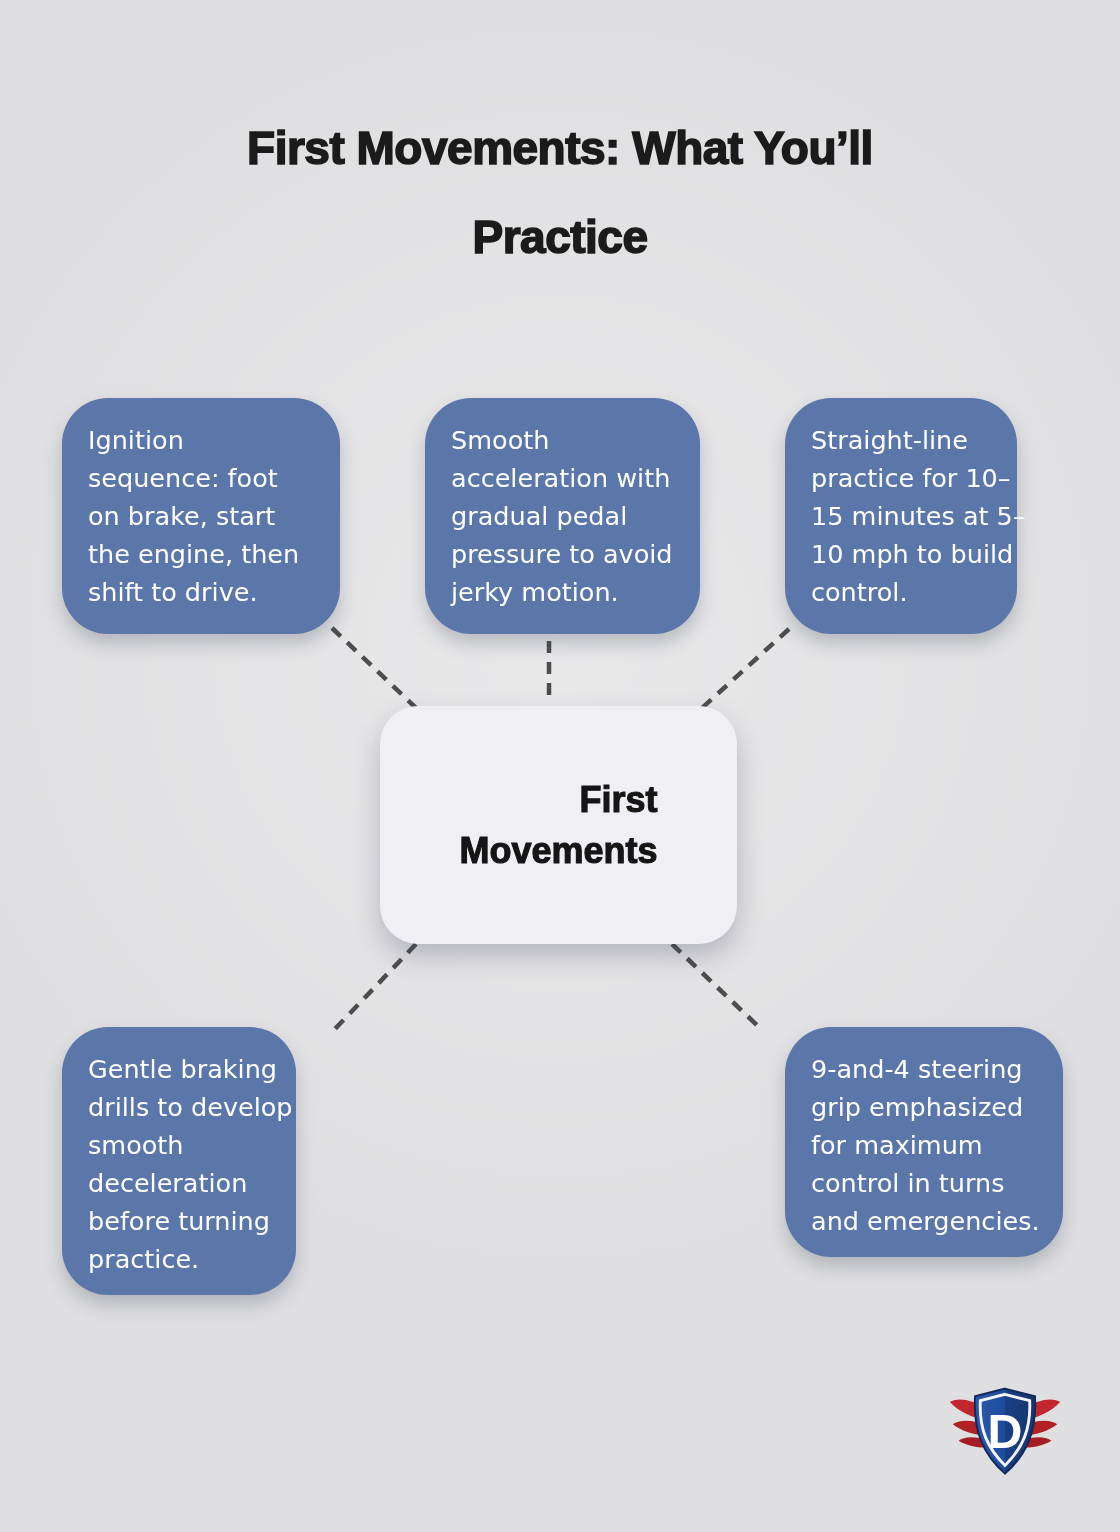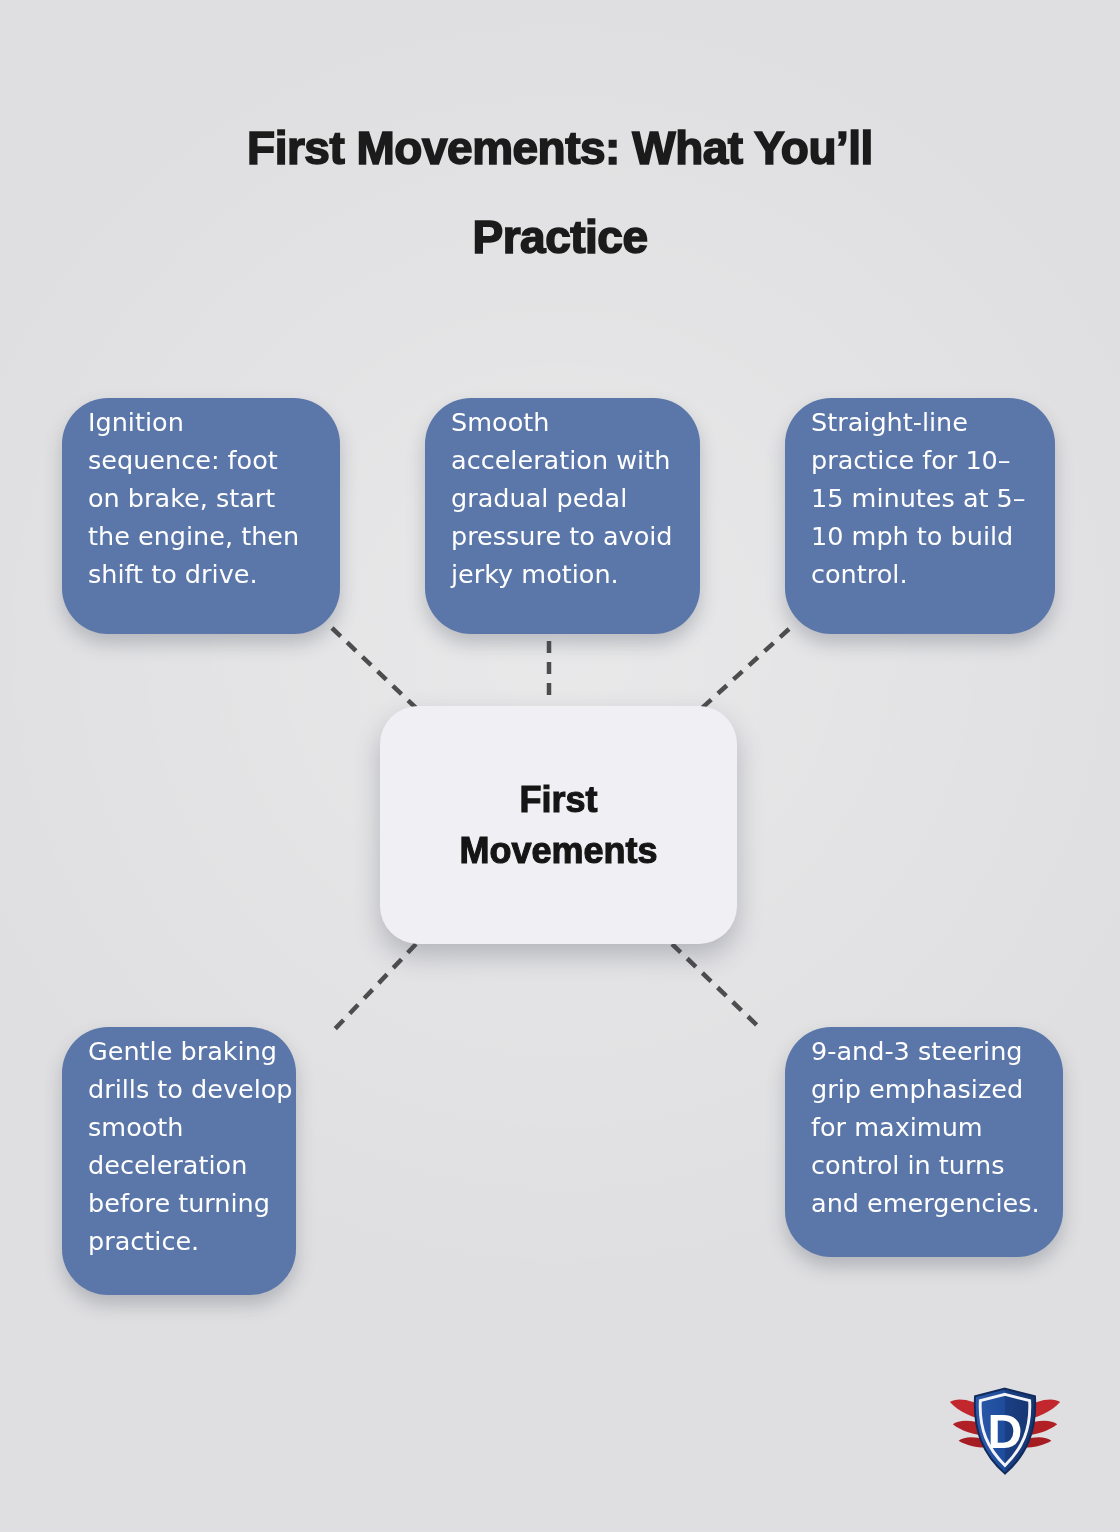--- a/index.html
+++ b/index.html
@@ -43,48 +43,48 @@
   .connectors line{
     stroke:var(--connector);
     stroke-width:4.5;
     stroke-dasharray:12 9;
   }
   .node{
     position:absolute;
     background:var(--node-blue);
     border-radius:46px;
     box-shadow:0 10px 18px rgba(70,74,90,0.28);
-    padding:5px 26px;
+    padding:23px 26px;
   }
   .node p{
     color:var(--node-text);
     font-size:25.5px;
     line-height:38px;
     white-space:pre;
     font-weight:400;
   }
   .node-tl{left:62px;top:398px;width:278px;height:236px;}
   .node-tc{left:425px;top:398px;width:275px;height:236px;}
-  .node-tr{left:785px;top:398px;width:270px;height:236px;}
+  .node-tr{left:785px;top:398px;width:232px;height:236px;}
   .node-bl{left:62px;top:1027px;width:234px;height:268px;}
   .node-br{left:785px;top:1027px;width:278px;height:230px;}
   .center-node{
     position:absolute;
     left:380px;top:706px;width:357px;height:238px;
     background:var(--center-bg);
     border-radius:38px;
     box-shadow:0 12px 26px rgba(70,74,95,0.30);
     display:flex;align-items:center;justify-content:center;
   }
   .center-label{
     font-family:"Liberation Sans", sans-serif;
     font-weight:700;
     font-size:36px;
     line-height:51px;
-    text-align:center;
+    text-align:right;
     color:#151515;
     -webkit-text-stroke:1.1px #151515;
     white-space:pre-line;
   }
   .logo{
     position:absolute;
     left:947px;top:1383px;width:116px;height:102px;
   }
   .logo text{
     font-family:"Liberation Sans", sans-serif;
@@ -138,21 +138,21 @@
   <div class="node node-bl">
     <p>Gentle braking
 drills to develop
 smooth
 deceleration
 before turning
 practice.</p>
   </div>
 
   <div class="node node-br">
-    <p>9-and-3 steering
+    <p>9-and-4 steering
 grip emphasized
 for maximum
 control in turns
 and emergencies.</p>
   </div>
 
   <svg class="logo" viewBox="0 0 120 104" aria-hidden="true">
     <defs>
       <linearGradient id="shieldGrad" x1="0" y1="0" x2="1" y2="0">
         <stop offset="0" style="stop-color:#2C59A9"></stop>

